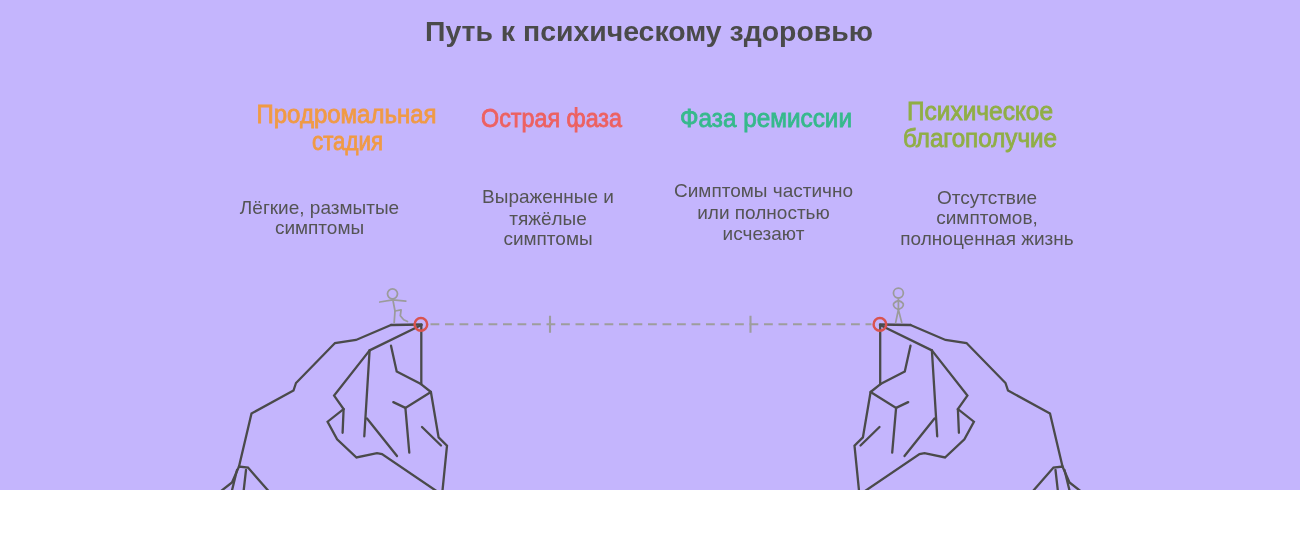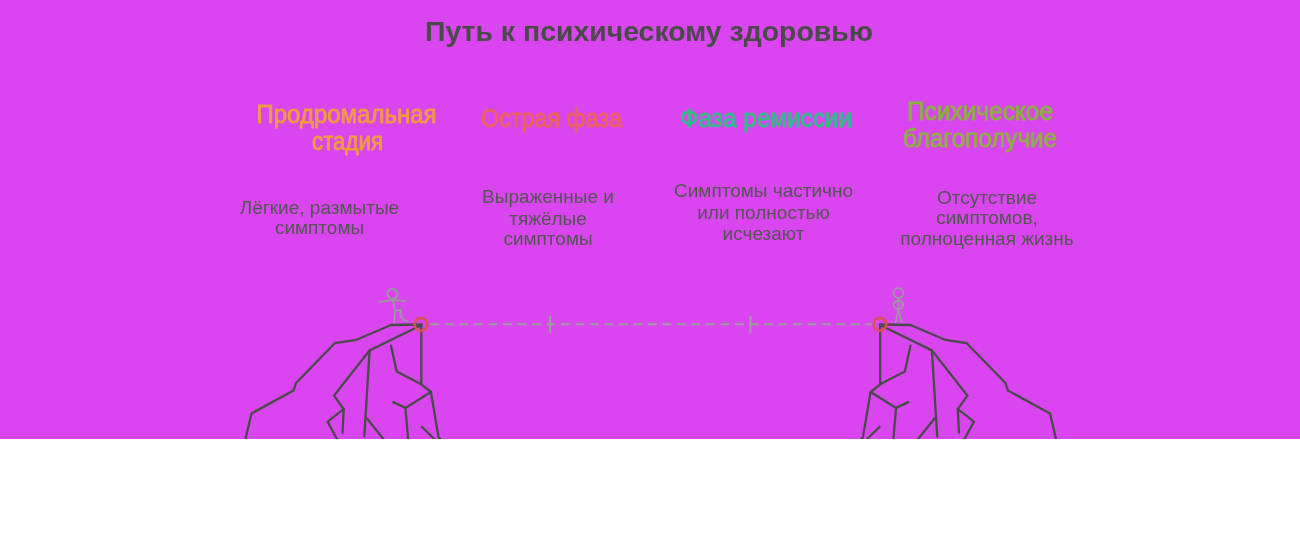--- a/index.html
+++ b/index.html
@@ -1,16 +1,16 @@
 <!DOCTYPE html>
 <html><head>
 <meta charset="utf-8">
 <style>
   html,body{margin:0;padding:0;background:#ffffff;}
-  .stage{position:relative;width:1300px;height:439px;background:#d946ef;overflow:hidden;}
+  .stage{position:relative;width:1300px;height:490px;background:#c4b5fd;overflow:hidden;}
   svg text{font-family:"Liberation Sans",sans-serif;}
 </style>
 </head>
 <body>
 <div class="stage">
 <svg width="1300" height="547" viewBox="0 0 1300 547">
 
   <text x="649" y="41" text-anchor="middle" font-size="28.5" font-weight="bold" fill="#4a4a4a" textLength="448" lengthAdjust="spacingAndGlyphs">Путь к психическому здоровью</text>
 
   <g font-size="25" font-weight="400">

